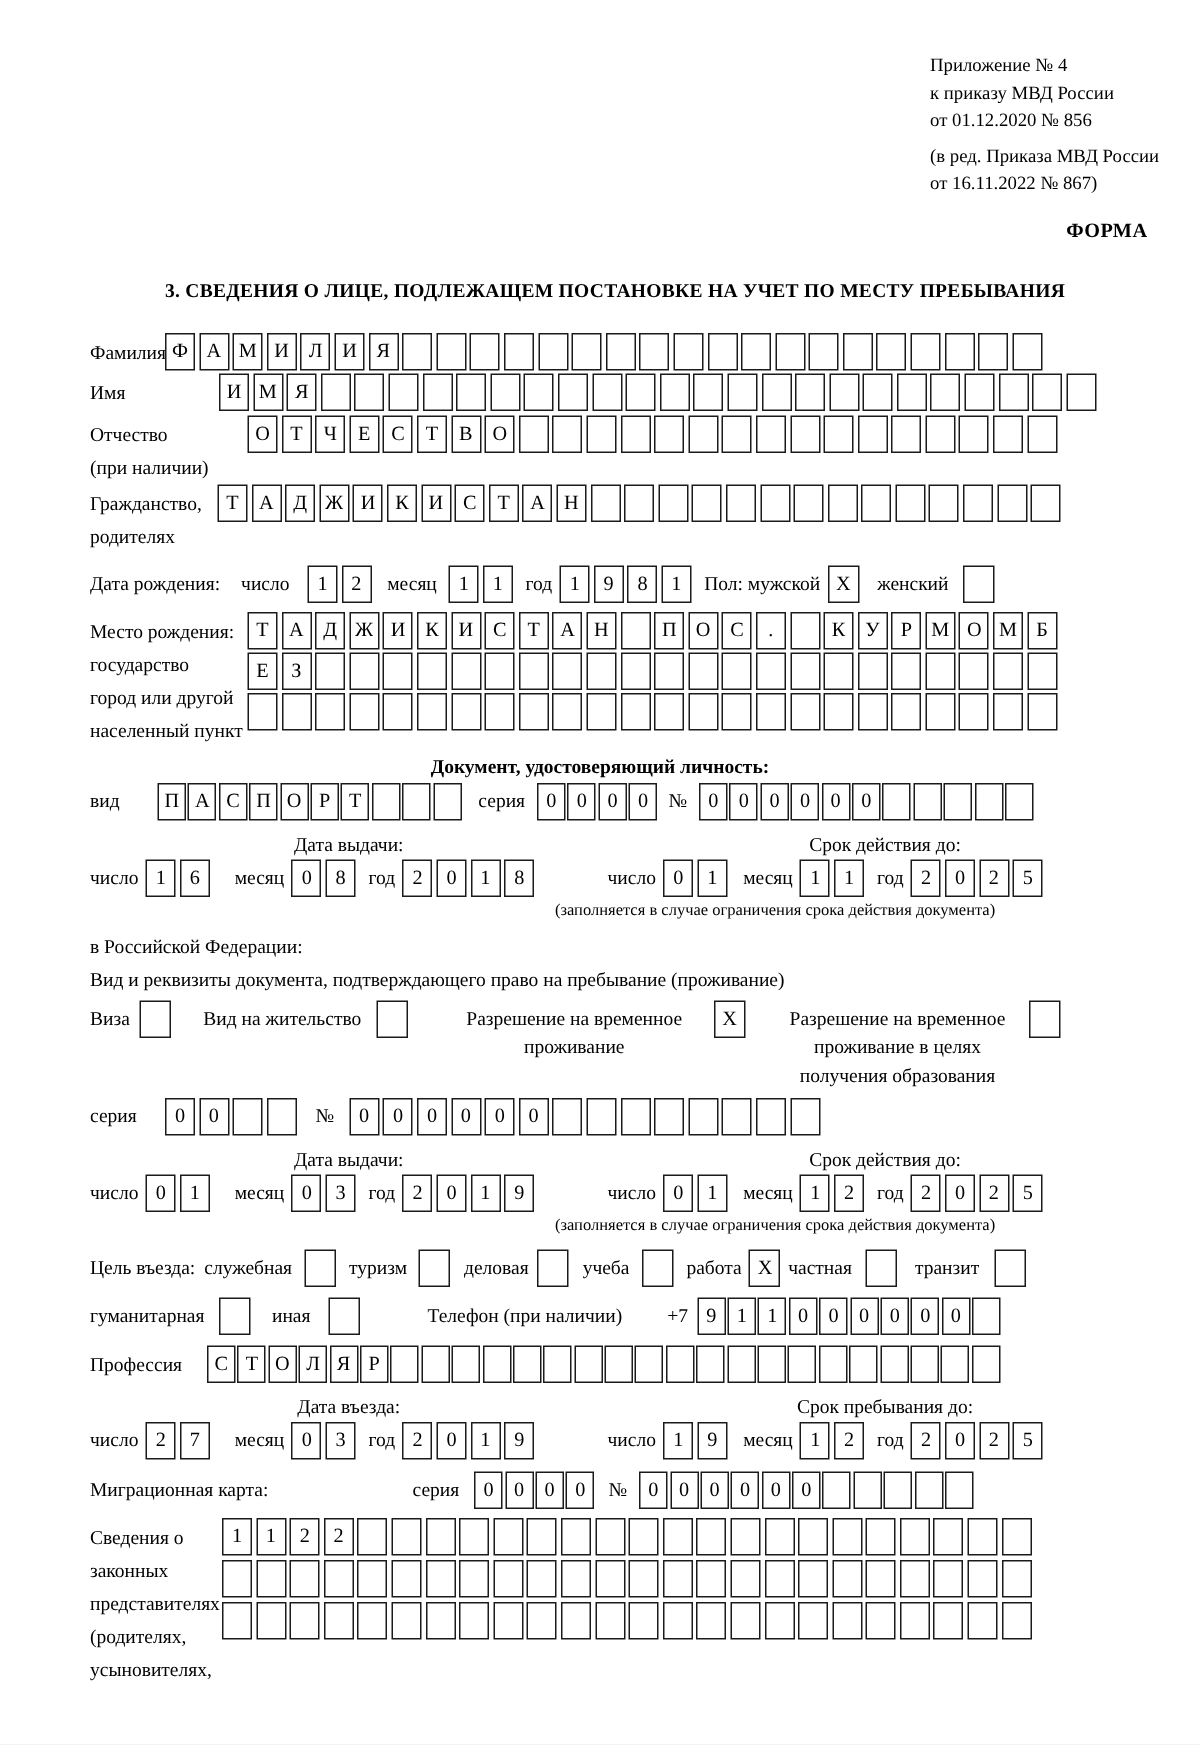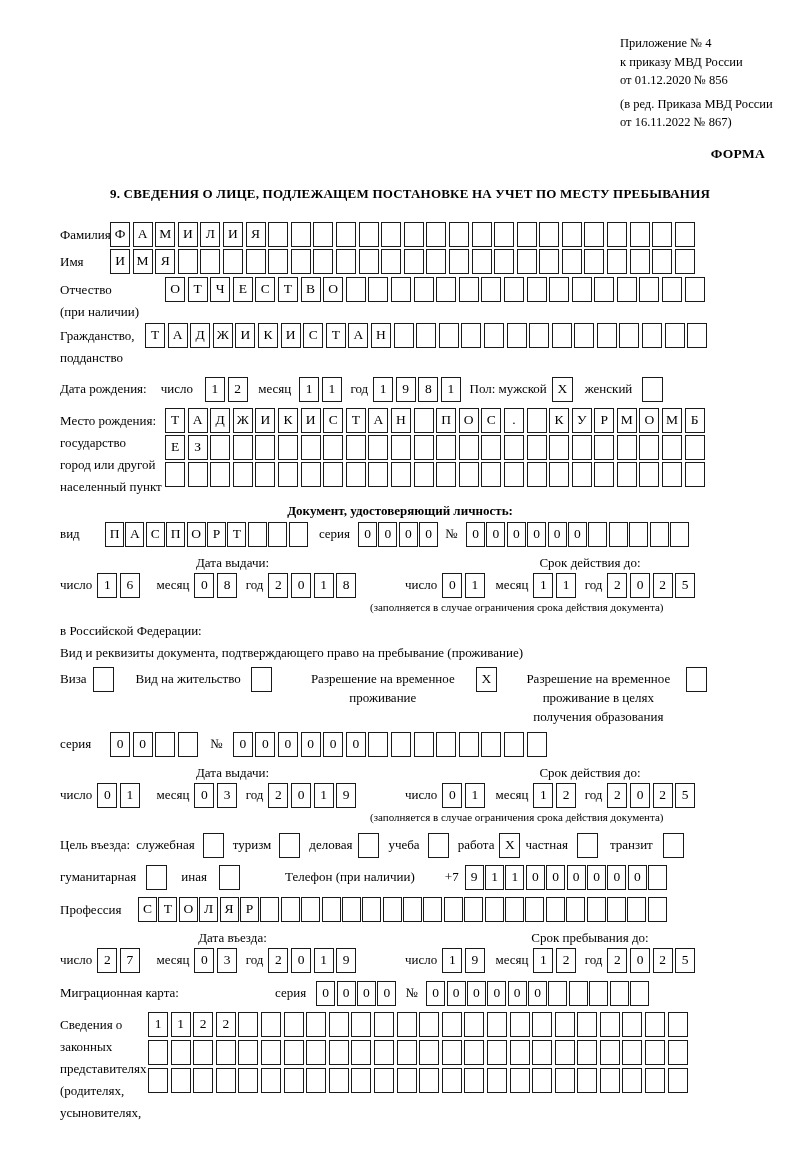--- a/index.html
+++ b/index.html
@@ -51,21 +51,21 @@
   <div class="ref">
     <div>Приложение № 4</div>
     <div>к приказу МВД России</div>
     <div>от 01.12.2020 № 856</div>
     <div class="gap">(в ред. Приказа МВД России</div>
     <div>от 16.11.2022 № 867)</div>
   </div>
   <div class="forma">ФОРМА</div>
 
 
-  <div class="sec1">9. СВЕДЕНИЯ О ЛИЦЕ, ПОДЛЕЖАЩЕМ ПОСТАНОВКЕ НА УЧЕТ ПО МЕСТУ ПРЕБЫВАНИЯ</div>
+  <div class="sec1">3. СВЕДЕНИЯ О ЛИЦЕ, ПОДЛЕЖАЩЕМ ПОСТАНОВКЕ НА УЧЕТ ПО МЕСТУ ПРЕБЫВАНИЯ</div>
 
   <div class="row" style="margin-top:20px;">
     <div class="lbl" style="width:50px;">Фамилия</div>
     <div class="cells">
         <span class="cell">Ф</span>
         <span class="cell">А</span>
         <span class="cell">М</span>
         <span class="cell">И</span>
         <span class="cell">Л</span>
         <span class="cell">И</span>
@@ -85,21 +85,21 @@
         <span class="cell"></span>
         <span class="cell"></span>
         <span class="cell"></span>
         <span class="cell"></span>
         <span class="cell"></span>
         <span class="cell"></span>
         <span class="cell"></span>
       </div>
   </div>
 
-  <div class="row" style="margin-top:2px;">
+  <div class="row" style="margin-top:2px;gap:36px;">
     <div class="lbl" style="width:50px;">Имя</div>
     <div class="cells">
         <span class="cell">И</span>
         <span class="cell">М</span>
         <span class="cell">Я</span>
         <span class="cell"></span>
         <span class="cell"></span>
         <span class="cell"></span>
         <span class="cell"></span>
         <span class="cell"></span>
@@ -153,21 +153,21 @@
         <span class="cell"></span>
         <span class="cell"></span>
         <span class="cell"></span>
         <span class="cell"></span>
       </div>
   </div>
 
   <div class="row" style="margin-top:2px;">
     <div style="width:85px;">
       <div class="lbl2">Гражданство,</div>
-      <div class="lbl2">подданство</div>
+      <div class="lbl2">родителях</div>
     </div>
     <div class="cells">
         <span class="cell">Т</span>
         <span class="cell">А</span>
         <span class="cell">Д</span>
         <span class="cell">Ж</span>
         <span class="cell">И</span>
         <span class="cell">К</span>
         <span class="cell">И</span>
         <span class="cell">С</span>

